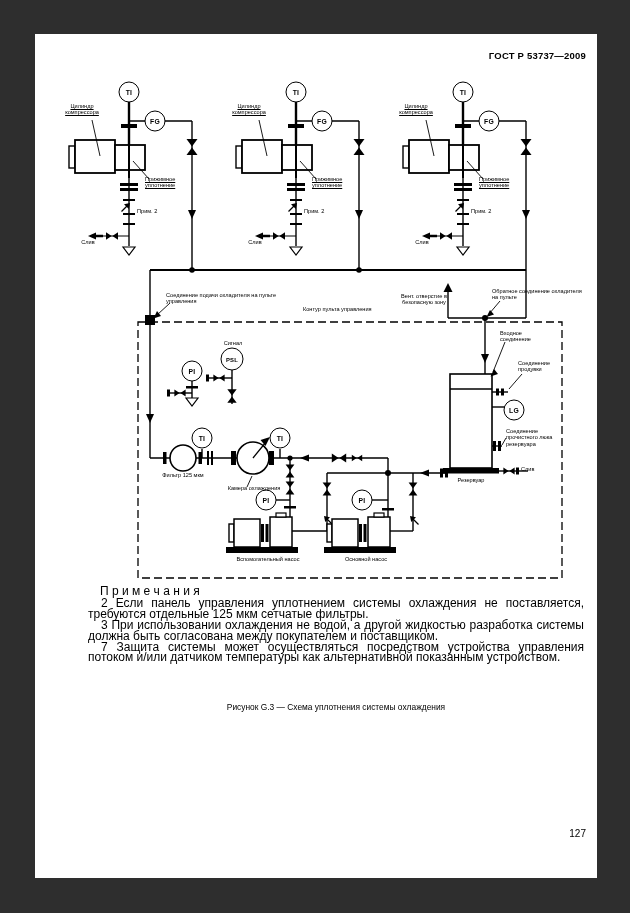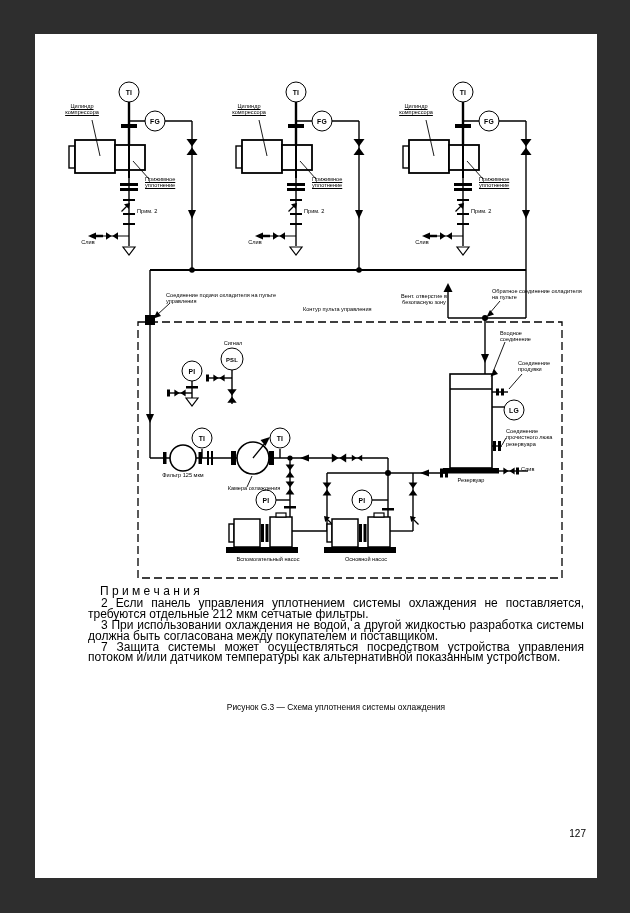--- a/index.html
+++ b/index.html
@@ -21,20 +21,21 @@
   .notes p{margin:0;text-indent:13px;text-align:justify;}
   .cap{position:absolute;left:88px;top:702px;width:496px;text-align:center;font-size:8.4px;}
   .pgnum{position:absolute;left:520px;top:828px;width:66px;text-align:right;font-size:10px;}
 </style>
 </head>
 <body>
 
 <div id="screen">
   <div id="paper"></div>
 
+  <div class="hdr">ГОСТ Р 53737—2009</div>
 
   <svg class="diag" width="630" height="913" viewBox="0 0 630 913">
     <defs>
       <g id="bowtie" stroke="none" fill="#000">
         <polygon points="-8,-5 -8,5 -0.5,0"></polygon>
           <polygon points="8,-5 8,5 0.5,0"></polygon>
       </g>
       <g id="hourglass" stroke="none" fill="#000">
         <polygon points="-5.5,-8 5.5,-8 0,-0.5"></polygon>
           <polygon points="-5.5,8 5.5,8 0,0.5"></polygon>
@@ -220,20 +221,20 @@
   <div class="lbl" style="left:506px;top:428px;width:60px">Соединение прочистного люка резервуара</div>
   <div class="lbl" style="left:521px;top:466px;width:24px">Слив</div>
   <div class="lbl ctr" style="left:446px;top:477px;width:50px">Резервуар</div>
   <div class="lbl ctr" style="left:146px;top:472px;width:74px">Фильтр 125 мкм</div>
   <div class="lbl ctr" style="left:226px;top:485px;width:56px">Камера охлаждения</div>
   <div class="lbl ctr" style="left:224px;top:556px;width:88px">Вспомогательный насос</div>
   <div class="lbl ctr" style="left:330px;top:556px;width:72px">Основной насос</div>
 
   <div class="notes">
     <div class="ttl">П р и м е ч а н и я</div>
-    <p>2 Если панель управления уплотнением системы охлаждения не поставляется, требуются отдельные 212 мкм сетчатые фильтры.</p>
+    <p>2 Если панель управления уплотнением системы охлаждения не поставляется, требуются отдельные 125 мкм сетчатые фильтры.</p>
     <p>3 При использовании охлаждения не водой, а другой жидкостью разработка системы должна быть согласована между покупателем и поставщиком.</p>
     <p>7 Защита системы может осуществляться посредством устройства управления потоком и/или датчиком температуры как альтернативной показанным устройством.</p>
   </div>
 
   <div class="cap">Рисунок G.3 — Схема уплотнения системы охлаждения</div>
   <div class="pgnum">127</div>
 </div>
 
 </body></html>

